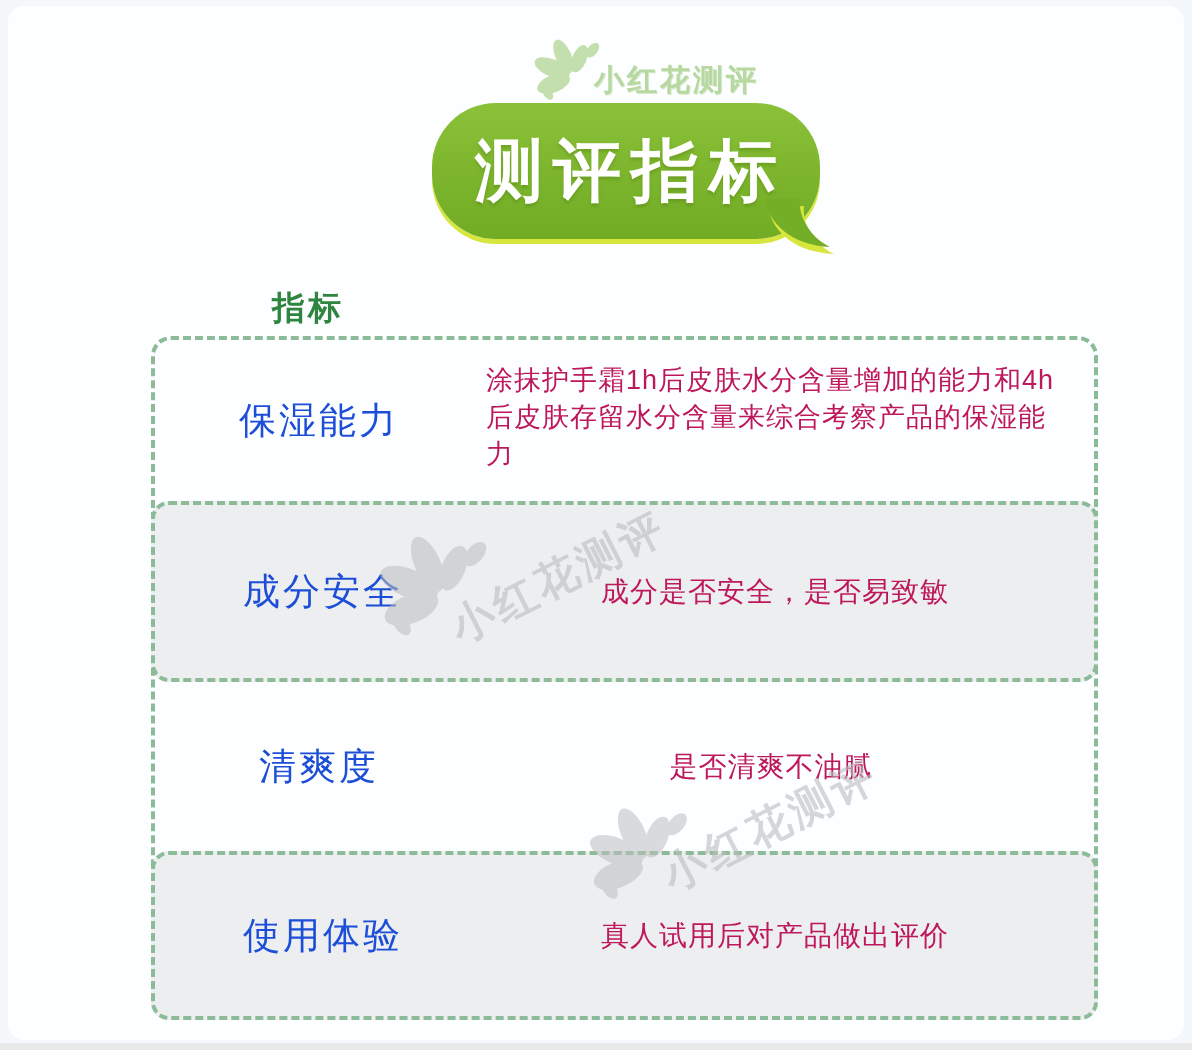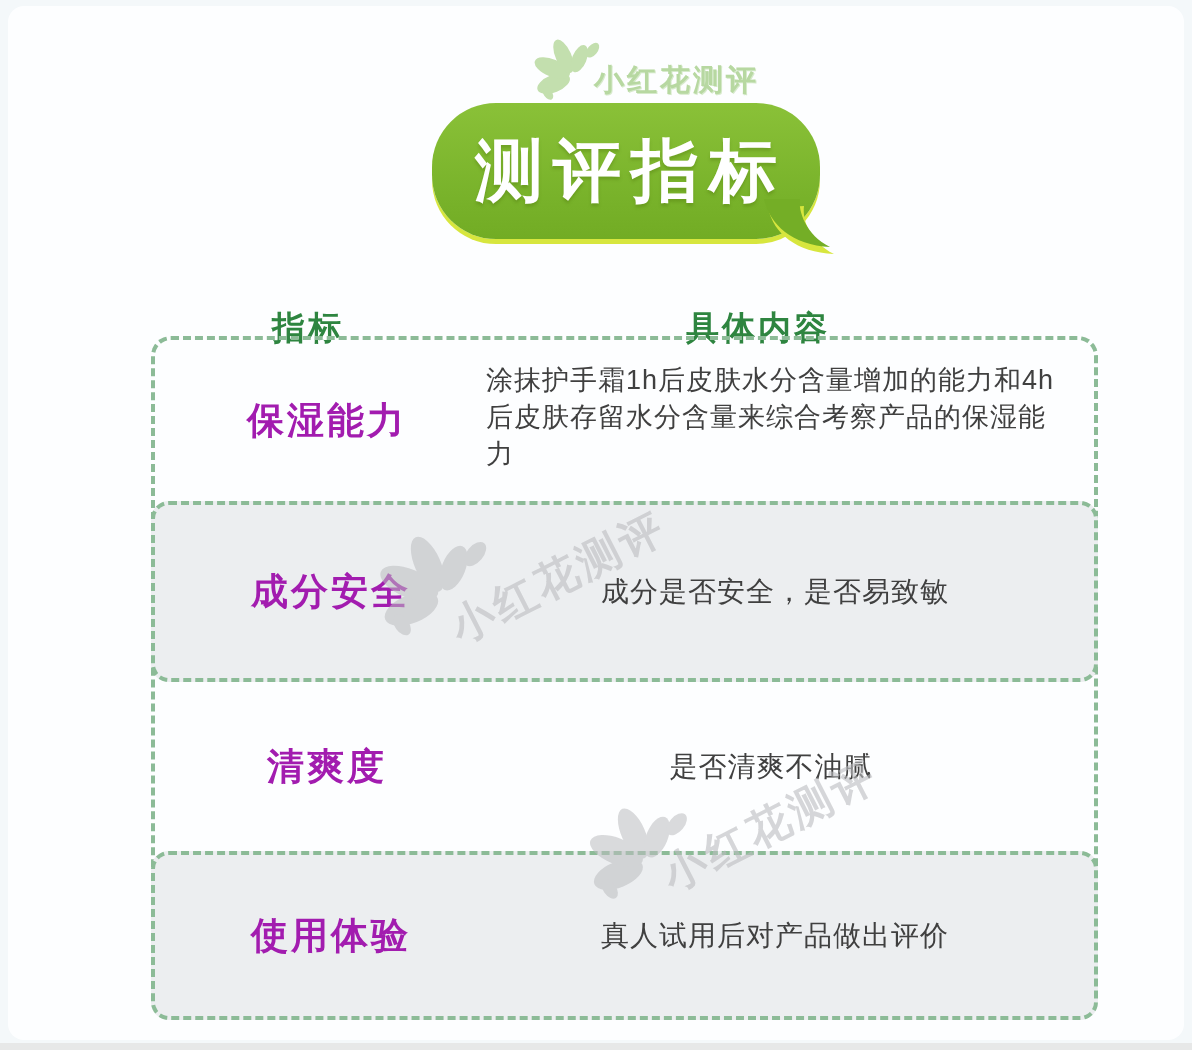--- a/index.html
+++ b/index.html
@@ -43,49 +43,49 @@
     text-shadow:0 3px 3px rgba(80,120,15,.35);
     padding-left:10px;
   }
   .bubble-tail{
     position:absolute;left:750px;top:193px;width:84px;height:60px;
   }
   
   .col-header{
     position:absolute;top:282px;height:40px;line-height:40px;
     text-align:center;font-size:33px;font-weight:700;
-    color:var(--header-green,#2e8540);letter-spacing:3px;margin-top:20px;
+    color:var(--header-green,#2e8540);letter-spacing:3px;
   }
   .col-header.metric{left:215px;width:170px;}
   .col-header.detail{left:590px;width:320px;}
   
   .table{
     position:absolute;left:143px;top:330px;width:947px;height:676px;
     border:4px dashed var(--dash-green,#8cbb97);
     border-radius:20px;box-sizing:border-box;
   }
   .row{position:absolute;left:-4px;right:-4px;box-sizing:border-box;}
   .row.shaded{
     background:var(--shaded-row,#eceef0);
     border:4px dashed var(--dash-green,#8cbb97);
     border-radius:18px;
   }
   .row-0{top:-4px;height:169px;}
   .row-1{top:161px;height:181px;padding-left:24px;}
   .row-2{top:334px;height:185px;}
   .row-3{top:511px;height:169px;}
   .metric-cell{
-    position:absolute;left:16px;top:0;bottom:0;width:320px;
+    position:absolute;left:8px;top:0;bottom:0;width:320px;
     display:flex;align-items:center;justify-content:center;
-    font-size:37px;color:#a21caf;letter-spacing:3px;font-weight:bold;
+    font-size:37px;color:#1d4ed8;letter-spacing:3px;
   }
   .detail-cell{
     position:absolute;left:320px;top:0;bottom:0;width:600px;
     display:flex;align-items:center;justify-content:center;text-align:center;
-    font-size:28px;color:#404040;letter-spacing:1px;
+    font-size:28px;color:#be185d;letter-spacing:1px;
   }
   .row-0 .detail-cell{
     left:335px;width:585px;justify-content:flex-start;text-align:left;
     align-items:flex-start;padding-top:26px;
     font-size:27px;line-height:37px;
   }
   
   .watermark{position:absolute;pointer-events:none;}
   .watermark .flower{color:var(--watermark-gray,#bcbdc0);opacity:.55;}
   .wm-text{
@@ -128,21 +128,20 @@
 
   <div class="bubble">
     <span class="bubble-text">测评指标</span>
   </div>
   <svg class="bubble-tail" viewBox="0 0 84 60">
     <path d="M10,9 C16,35 38,53 76,55 C52,43 44,21 46,7 Z" fill="#d7e63e"></path>
     <path d="M6,0 C12,26 34,46 72,48 C48,36 40,12 42,0 Z" fill="#74ae26"></path>
   </svg>
 
   <div class="col-header metric">指标</div>
-  <div class="col-header detail">具体内容</div>
 
   <div class="table">
 
     <div class="row row-0">
       <div class="metric-cell">保湿能力</div>
       <div class="detail-cell">涂抹护手霜1h后皮肤水分含量增加的能力和4h后皮肤存留水分含量来综合考察产品的保湿能力</div>
     </div>
 
     <div class="row row-1 shaded">
       <div class="metric-cell">成分安全</div>

